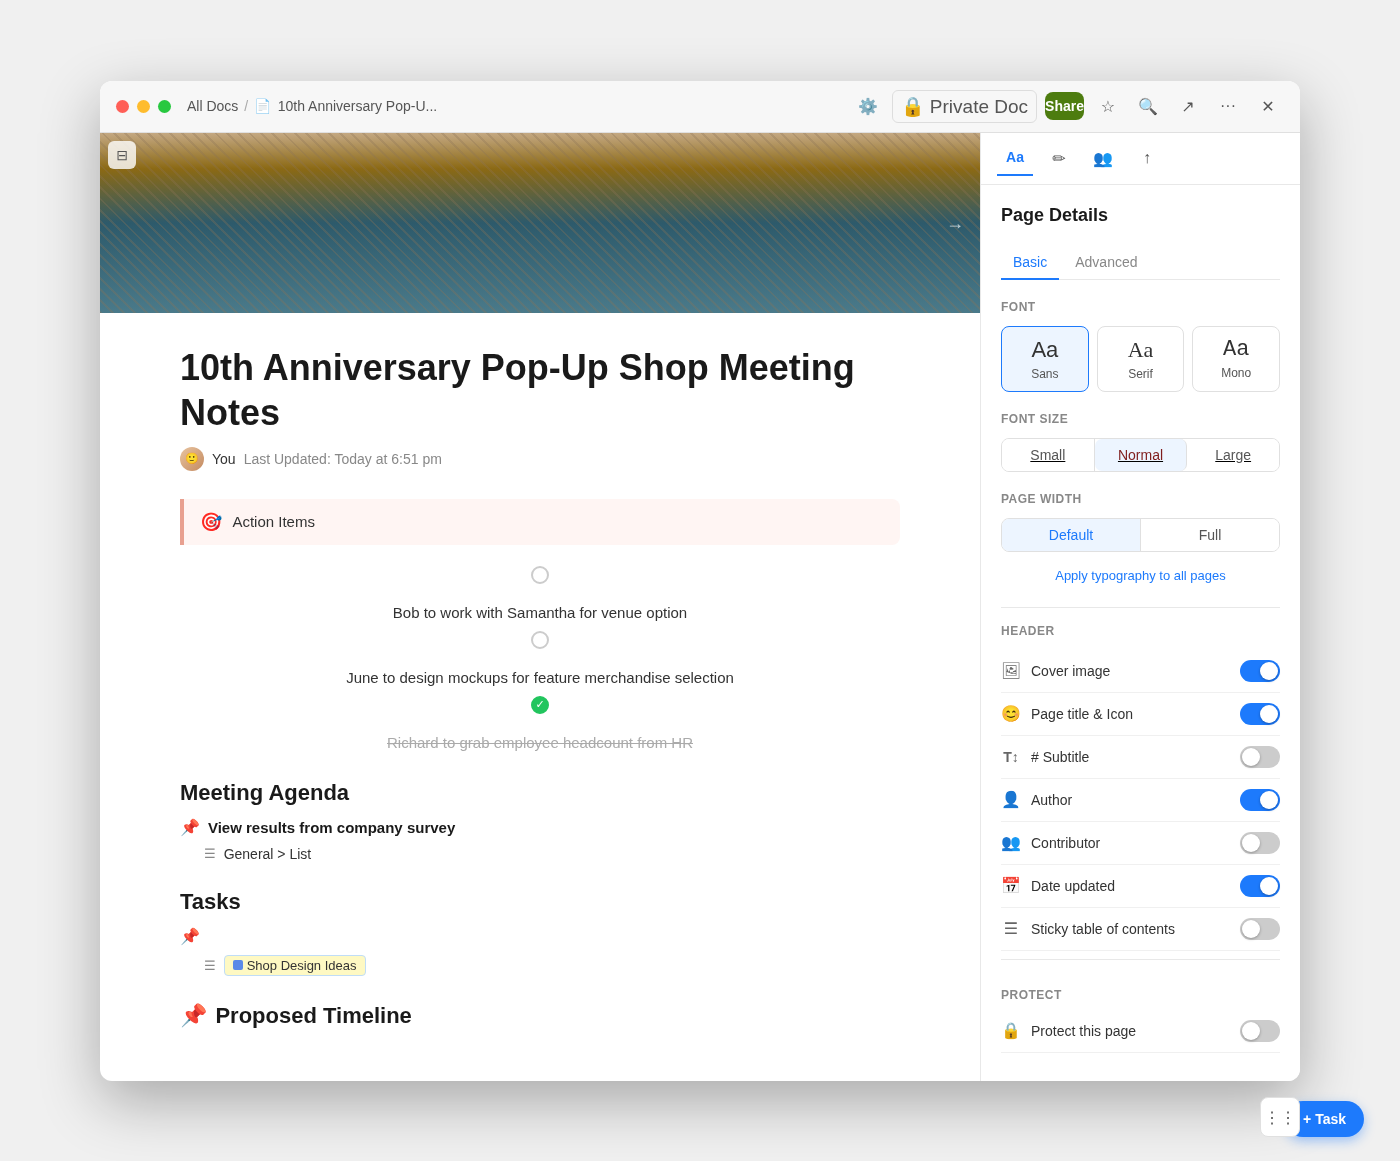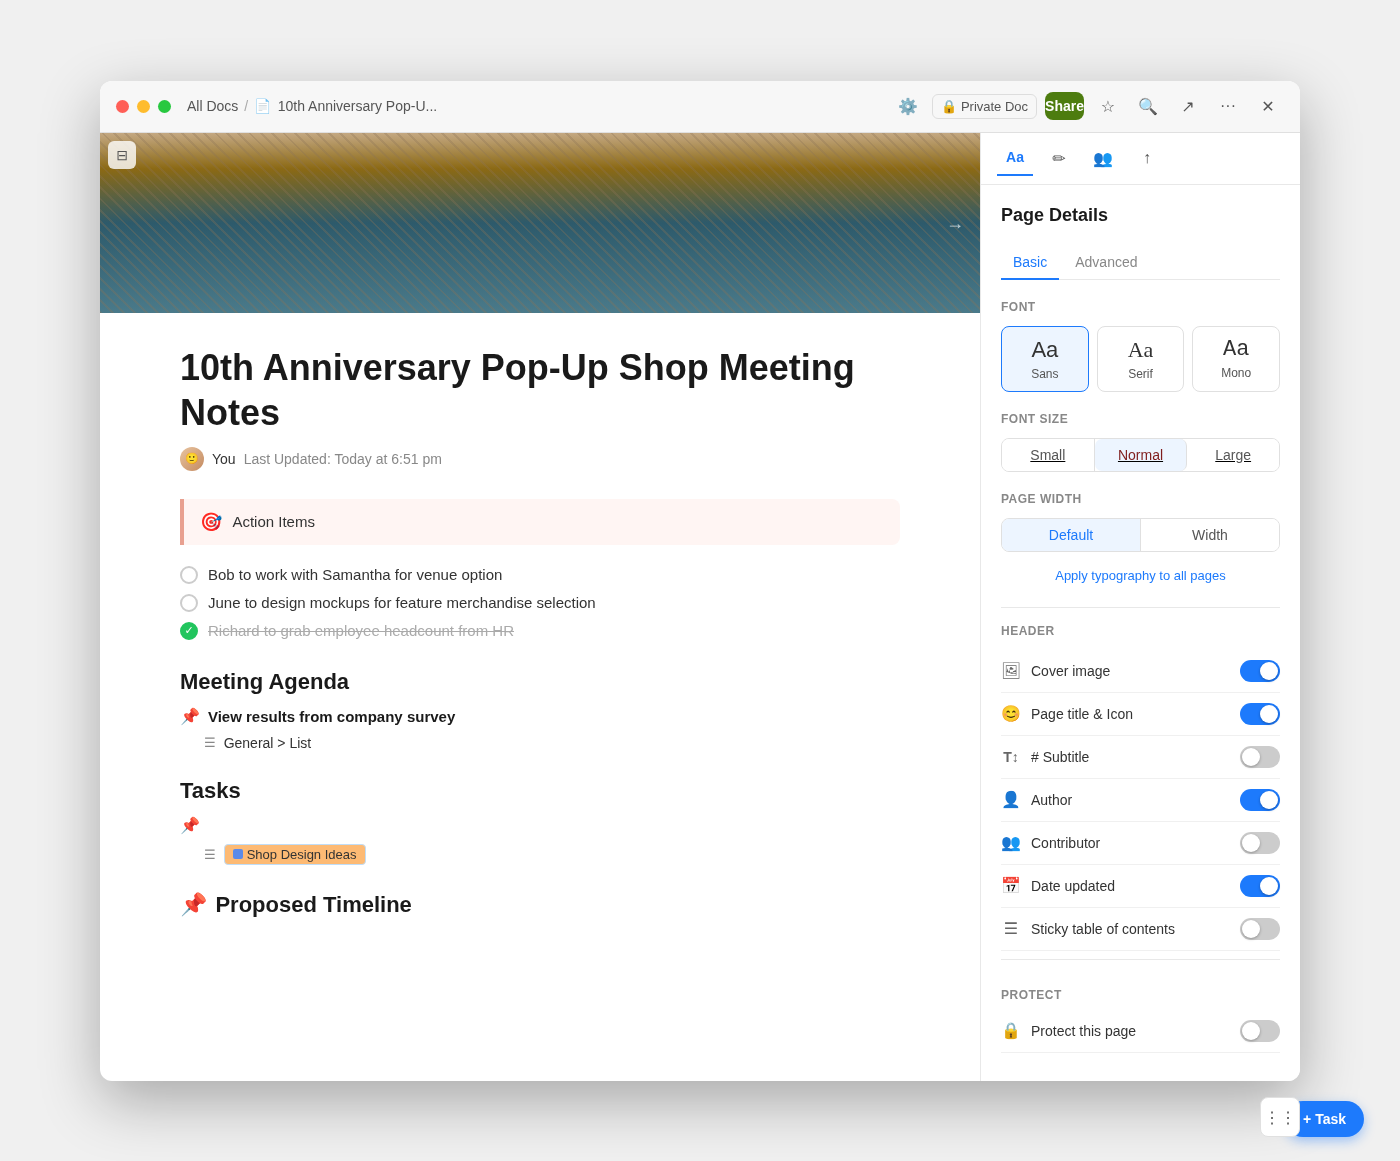--- a/index.html
+++ b/index.html
@@ -28,21 +28,21 @@
       flex-shrink: 0;
     }
     .traffic-lights { display: flex; gap: 8px; margin-right: 8px; }
     .traffic-light { width: 13px; height: 13px; border-radius: 50%; }
     .tl-red { background: #ff5f57; }
     .tl-yellow { background: #febc2e; }
     .tl-green { background: #28c840; }
     .breadcrumb { display: flex; gap: 6px; font-size: 14px; color: #555; flex: 1; }
     .title-bar-actions { display: flex; align-items: center; gap: 8px; }
     .tb-icon { width: 32px; height: 32px; display: flex; align-items: center; justify-content: center; border-radius: 6px; cursor: pointer; color: #555; font-size: 16px; }
-    .private-badge { display: flex; align-items: center; gap: 4px; font-size: 13px; color: #555; padding: 4px 8px; border: 1px solid #ddd; border-radius: 6px; }
+    .private-badge { display: flex; align-items: center; gap: 4px; font-size: 19px; color: #555; padding: 4px 8px; border: 1px solid #ddd; border-radius: 6px; }
     .share-btn { background: #4d7c0f; color: white; border: none; border-radius: 8px; padding: 6px 0; font-size: 14px; font-weight: 600; cursor: pointer; }
 
     
     .main-layout {
       display: flex;
       flex: 1;
       overflow: hidden;
     }
 
     
@@ -116,24 +116,25 @@
       align-items: center;
       gap: 10px;
     }
     .callout-icon { font-size: 18px; }
     .callout-text { font-size: 15px; font-weight: 500; color: #333; }
 
     .todo-list { margin-bottom: 24px; }
     .todo-item {
       display: flex;
       align-items: center;
-      gap: 10px;
+      gap: 20px;
       padding: 5px 0;
       font-size: 15px;
       color: #333;
+      flex-direction: column;
     }
     .todo-checkbox {
       width: 18px; height: 18px; border: 2px solid #ccc; border-radius: 50%;
       flex-shrink: 0;
     }
     .todo-checkbox.checked {
       background: #22c55e; border-color: #22c55e;
       display: flex; align-items: center; justify-content: center; color: white; font-size: 11px;
     }
     .todo-text-done { text-decoration: line-through; color: #aaa; }
@@ -165,21 +166,21 @@
       color: #333;
       padding: 3px 0;
       display: flex;
       align-items: center;
       gap: 8px;
     }
     .bullet-icon { color: #888; font-size: 13px; }
 
     .tag-badge {
       display: inline-flex; align-items: center; gap: 4px;
-      background: #fdba74; border: 1px solid #c0ddf7; border-radius: 4px;
+      background: #fef9c3; border: 1px solid #c0ddf7; border-radius: 4px;
       padding: 2px 8px; font-size: 13px; color: #333;
     }
     .tag-dot { width: 10px; height: 10px; background: #5b8ae8; border-radius: 2px; }
 
     
     .right-panel {
       width: 320px;
       border-left: 1px solid #e8e8e8;
       background: #fff;
       display: flex;
@@ -477,21 +478,21 @@
         <div class="section-label">Font Size</div>
         <div class="size-options">
           <div class="size-option">Small</div>
           <div class="size-option active">Normal</div>
           <div class="size-option">Large</div>
         </div>
 
         <div class="section-label">Page Width</div>
         <div class="width-options">
           <div class="width-option active">Default</div>
-          <div class="width-option">Width</div>
+          <div class="width-option">Full</div>
         </div>
 
         <span class="apply-link">Apply typography to all pages</span>
 
         <div class="divider"></div>
 
         <div class="section-label">HEADER</div>
 
         <div class="toggle-row">
           <div class="toggle-row-left">

